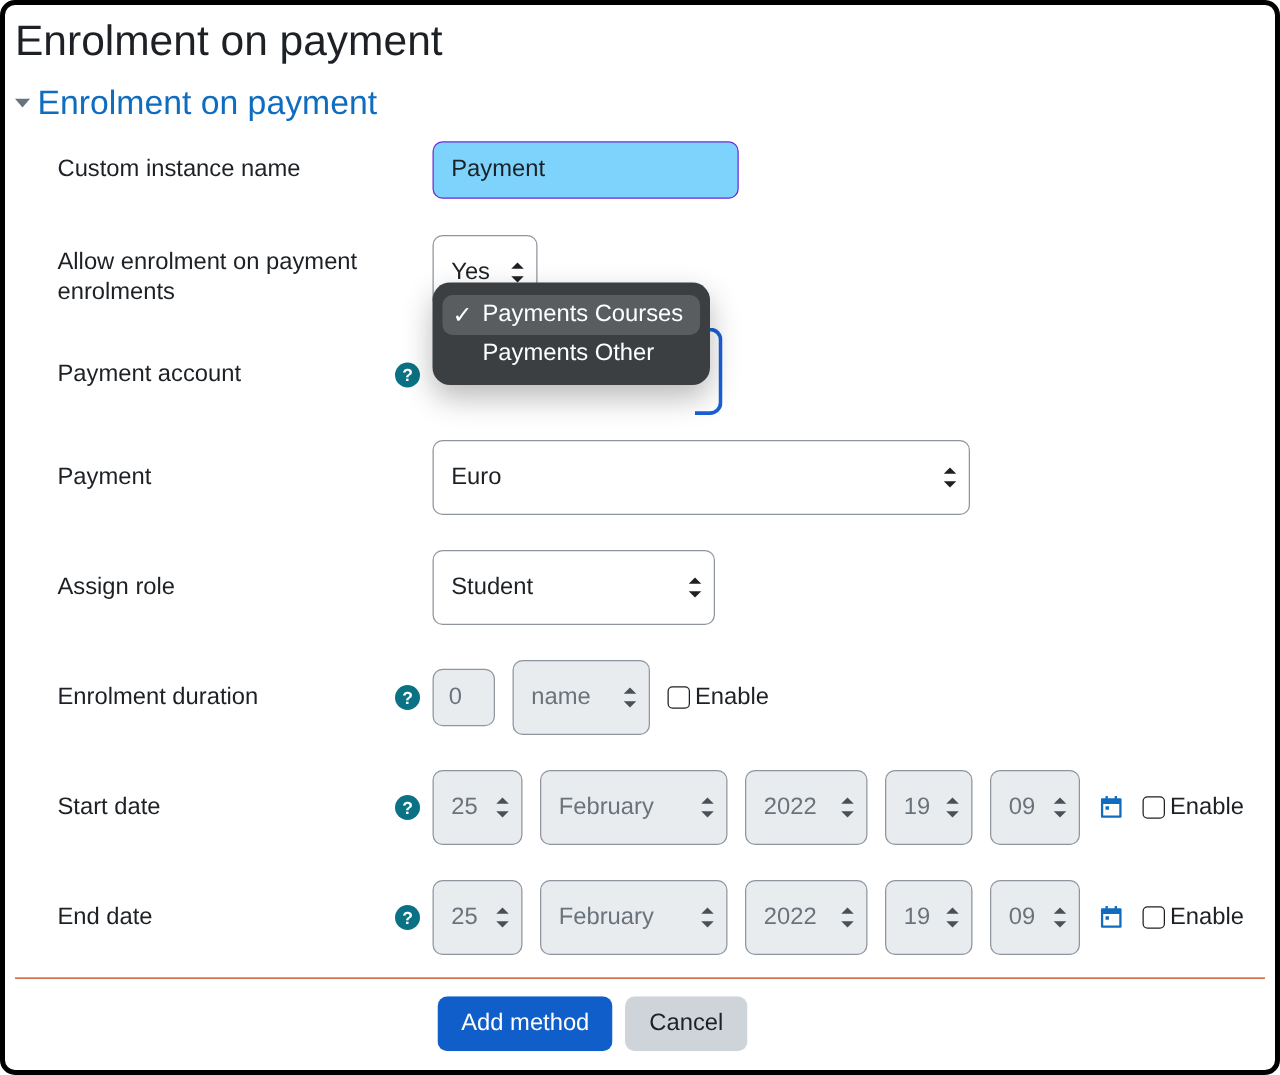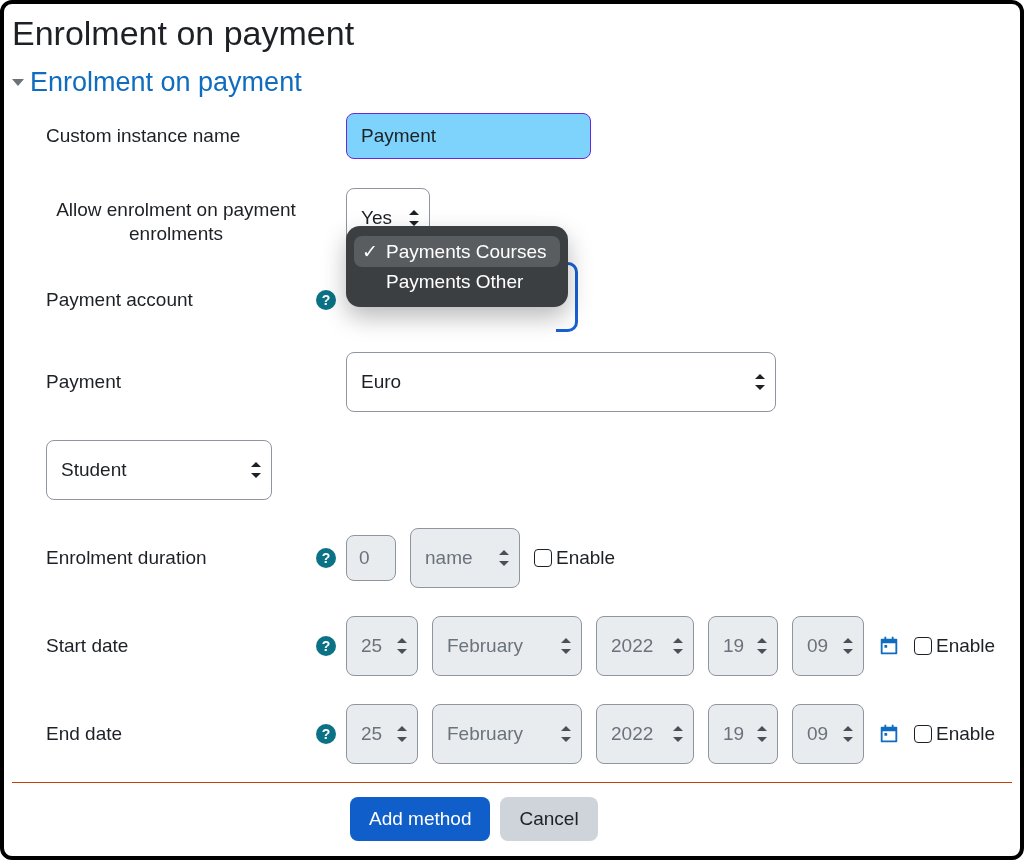--- a/index.html
+++ b/index.html
@@ -230,21 +230,21 @@
       <div class="row">
         <div class="label-col">
           <span class="label-text">Custom instance name</span>
         </div>
         <div class="ctrl-col">
           <input type="text" class="textbox w240" value="Payment" style="">
         </div>
       </div>
 
       <div class="row" style="align-items:flex-start;">
-        <div class="label-col" style="padding-top:10px;text-align:center;">
+        <div class="label-col" style="padding-top:10px;">
           <span class="label-text" style="max-width:260px;">Allow enrolment on payment enrolments</span>
         </div>
         <div class="ctrl-col">
           <div class="select" style="width:84px;">
             <span>Yes</span>
             <span class="caret-sort"></span>
           </div>
         </div>
       </div>
 
@@ -275,20 +275,23 @@
         </div>
         <div class="ctrl-col">
           <div class="select" style="width:430px;">
             <span>Euro</span>
             <span class="caret-sort"></span>
           </div>
         </div>
       </div>
 
       <div class="row">
+        <div class="label-col">
+          <span class="label-text">Assign role</span>
+        </div>
         <div class="ctrl-col">
           <div class="select" style="width:226px;">
             <span>Student</span>
             <span class="caret-sort"></span>
           </div>
         </div>
       </div>
 
       <div class="row">
         <div class="label-col">

